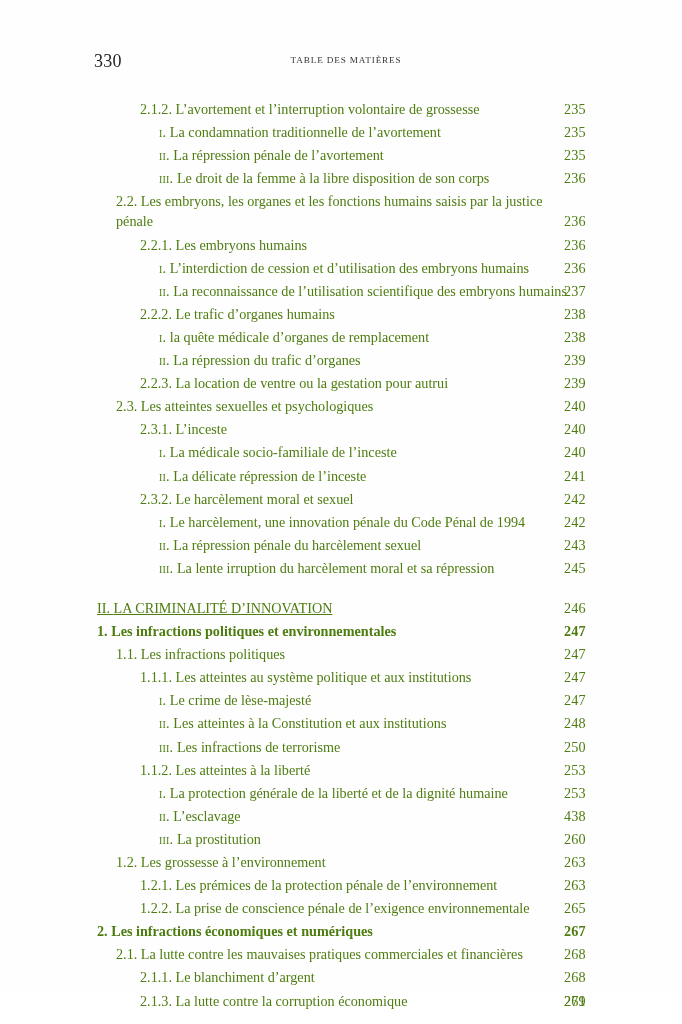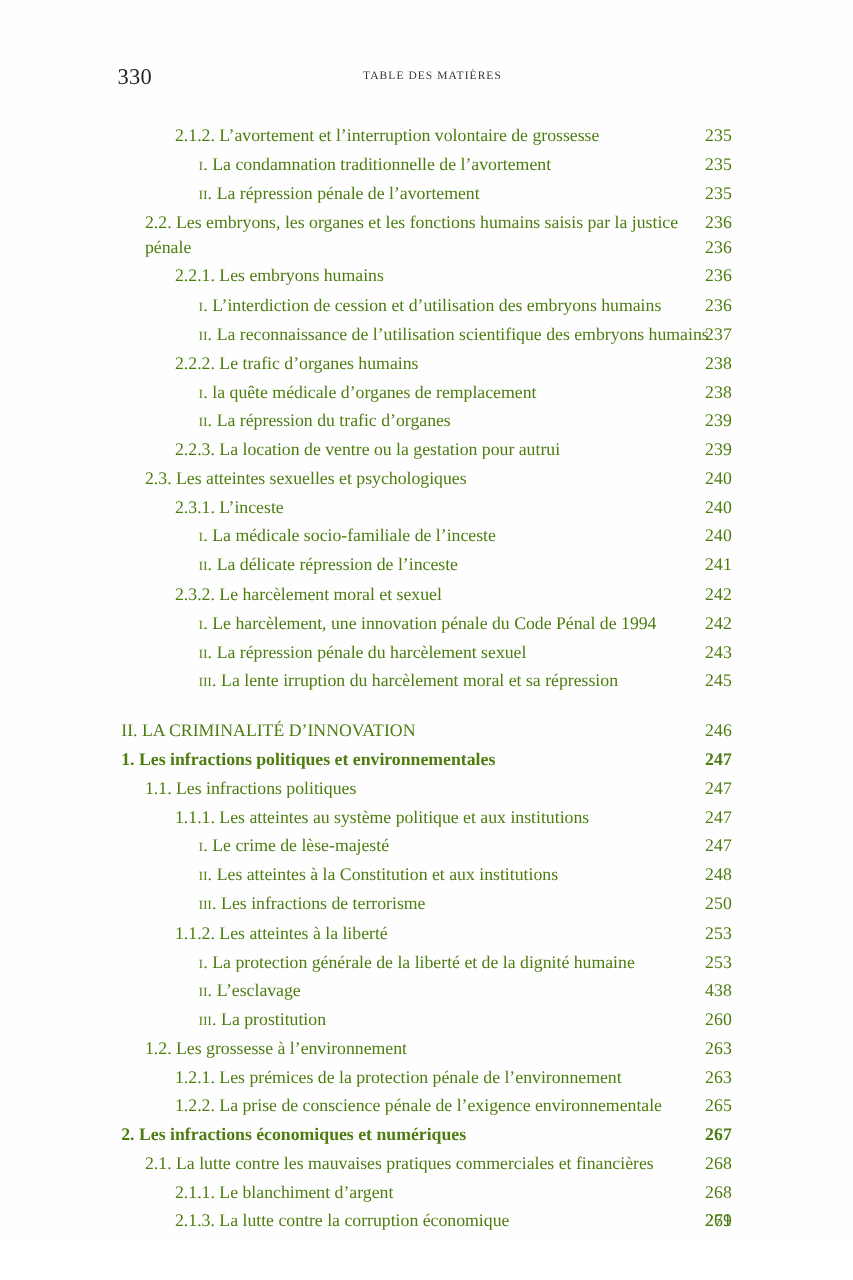--- a/index.html
+++ b/index.html
@@ -104,21 +104,21 @@
 
   
   .rn {
     font-variant: small-caps;
     text-transform: lowercase;
     font-size: 1em;
     letter-spacing: 0.2px;
   }
 
   
-  .gap-before { margin-top: 20px; }
+  .gap-before { margin-top: 20px; text-decoration: underline; }
 </style>
 </head>
 <body>
 
 <div class="page">
 
   <div class="running-head">
     <span class="folio">330</span>
     <span class="head-title">Table des matières</span>
   </div>
@@ -130,20 +130,21 @@
       </div>
       <div class="toc-entry lvl-3">
         <span class="label"><span class="rn">i.</span> <span>La condamnation traditionnelle de l’avortement</span></span>
         <span class="pageno">235</span>
       </div>
       <div class="toc-entry lvl-3">
         <span class="label"><span class="rn">ii.</span> <span>La répression pénale de l’avortement</span></span>
         <span class="pageno">235</span>
       </div>
       <div class="toc-entry lvl-3">
+        <span class="label"><span class="rn">iii.</span> <span>Le droit de la femme à la libre disposition de son corps</span></span>
         <span class="pageno">236</span>
       </div>
       <div class="toc-entry lvl-1">
         <span class="label"><span>2.2.</span> <span>Les embryons, les organes et les fonctions humains saisis par la justice pénale</span></span>
         <span class="pageno" style="top: 20.1px;">236</span>
       </div>
       <div class="toc-entry lvl-2">
         <span class="label"><span>2.2.1.</span> <span>Les embryons humains</span></span>
         <span class="pageno">236</span>
       </div>

